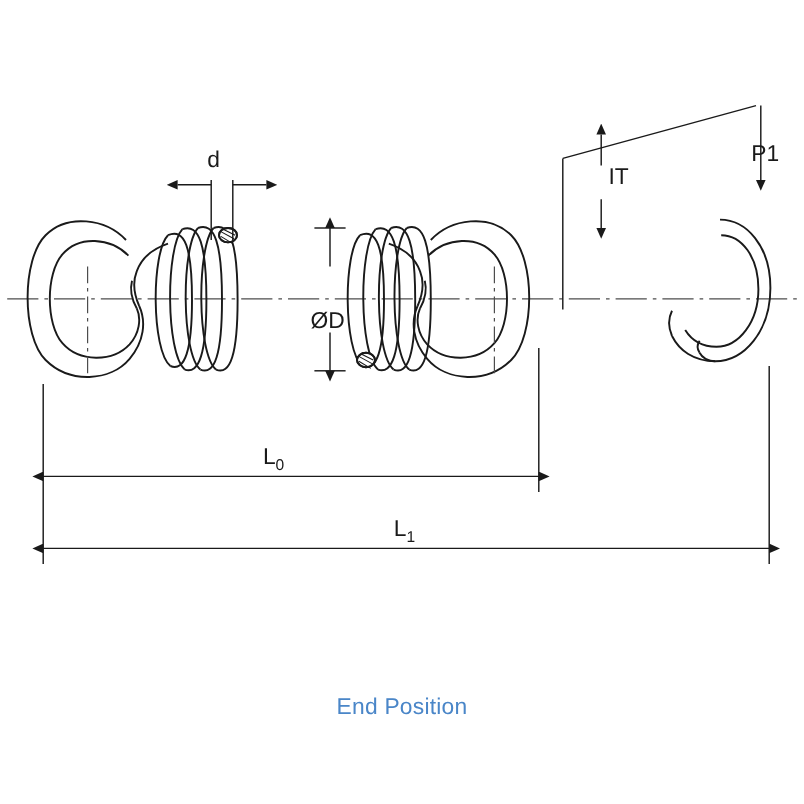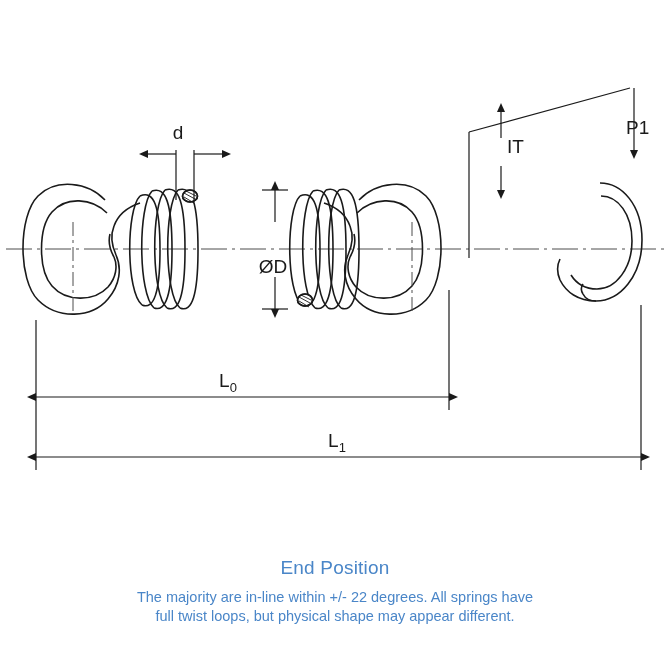--- a/index.html
+++ b/index.html
@@ -24,21 +24,21 @@
   svg.drawing {
     position: absolute;
     left: 0;
     top: 0;
     width: 670px;
     height: 670px;
   }
   .caption-block {
     position: absolute;
     left: 0;
-    top: 556px;
+    top: 578px;
     width: 670px;
     text-align: center;
   }
   .caption-title {
     color: #4a86c8;
     font-size: 19px;
     font-family: "Liberation Sans", sans-serif;
     letter-spacing: 0.2px;
     margin: 0;
     padding: 0;
@@ -191,19 +191,15 @@
       <line x1="641" y1="305" x2="641" y2="470"></line>
       <line x1="36" y1="457" x2="641" y2="457" marker-start="url(#arrL)" marker-end="url(#arrR)"></line>
     </g>
     <text class="lbl" x="337" y="447" text-anchor="middle">
       <tspan>L</tspan><tspan dy="5" font-size="13">1</tspan>
     </text>
   </svg>
 
   <div class="caption-block">
     <div class="caption-title">End Position</div>
-    <div class="caption-body">
-      <div>The majority are in-line within +/- 22 degrees. All springs have</div>
-      <div>full twist loops, but physical shape may appear different.</div>
-    </div>
   </div>
 
 </div>
 
 </body></html>

